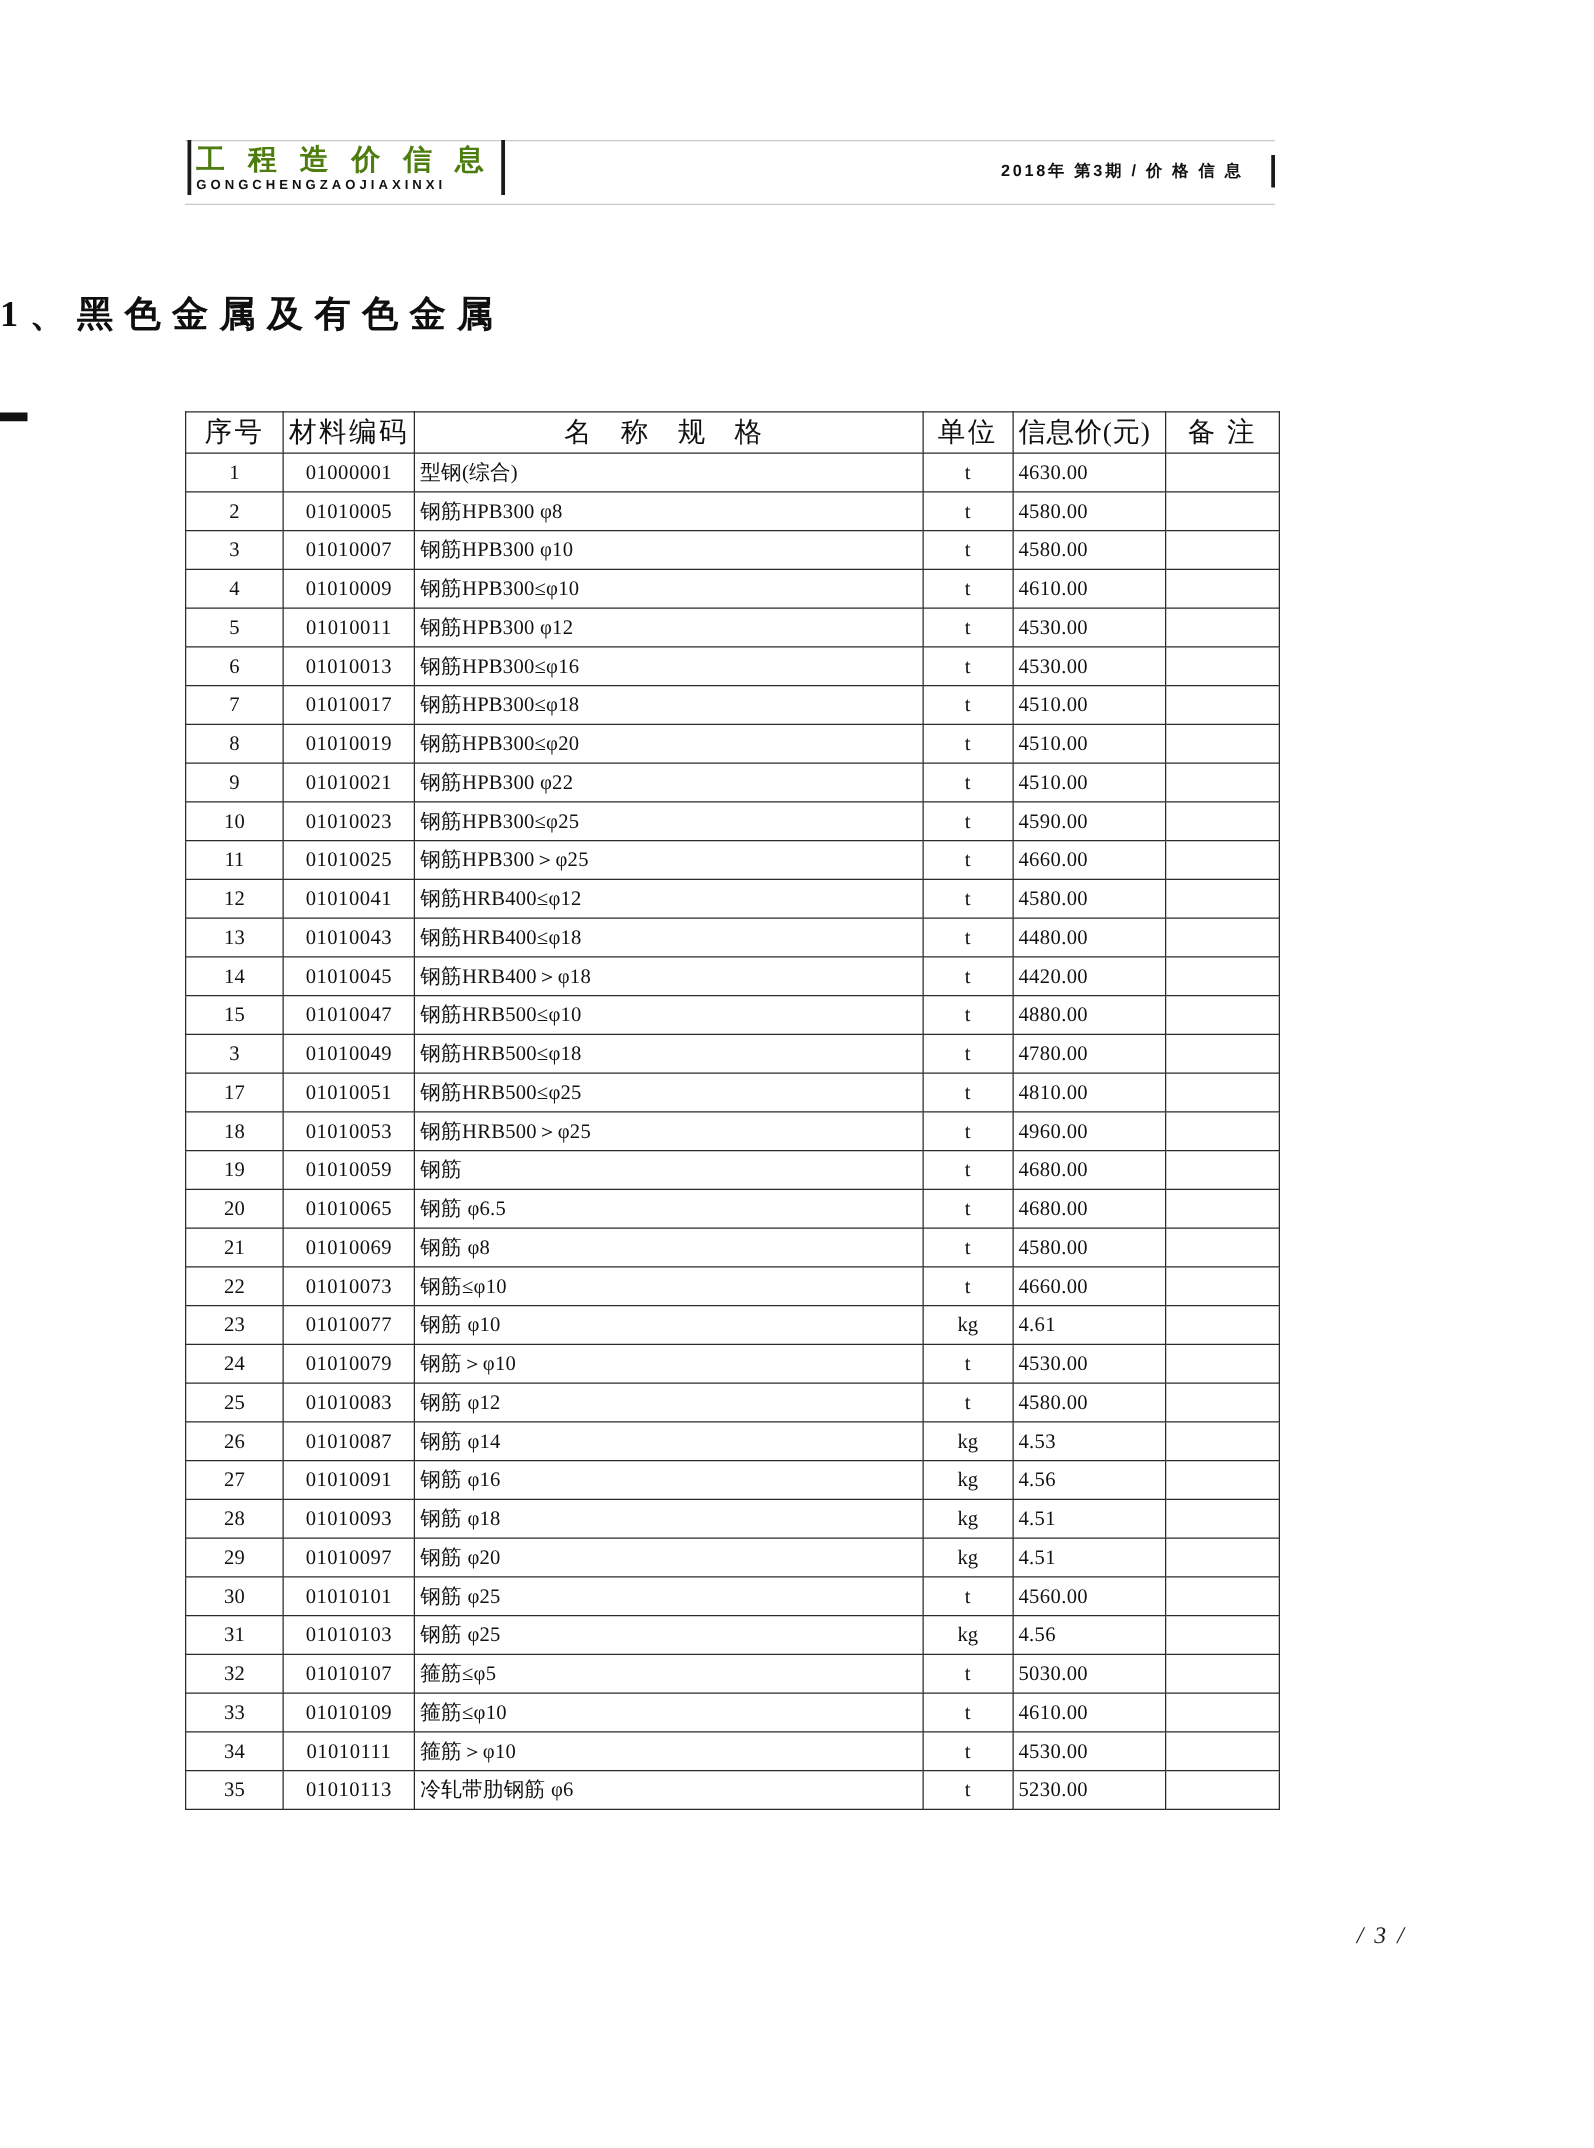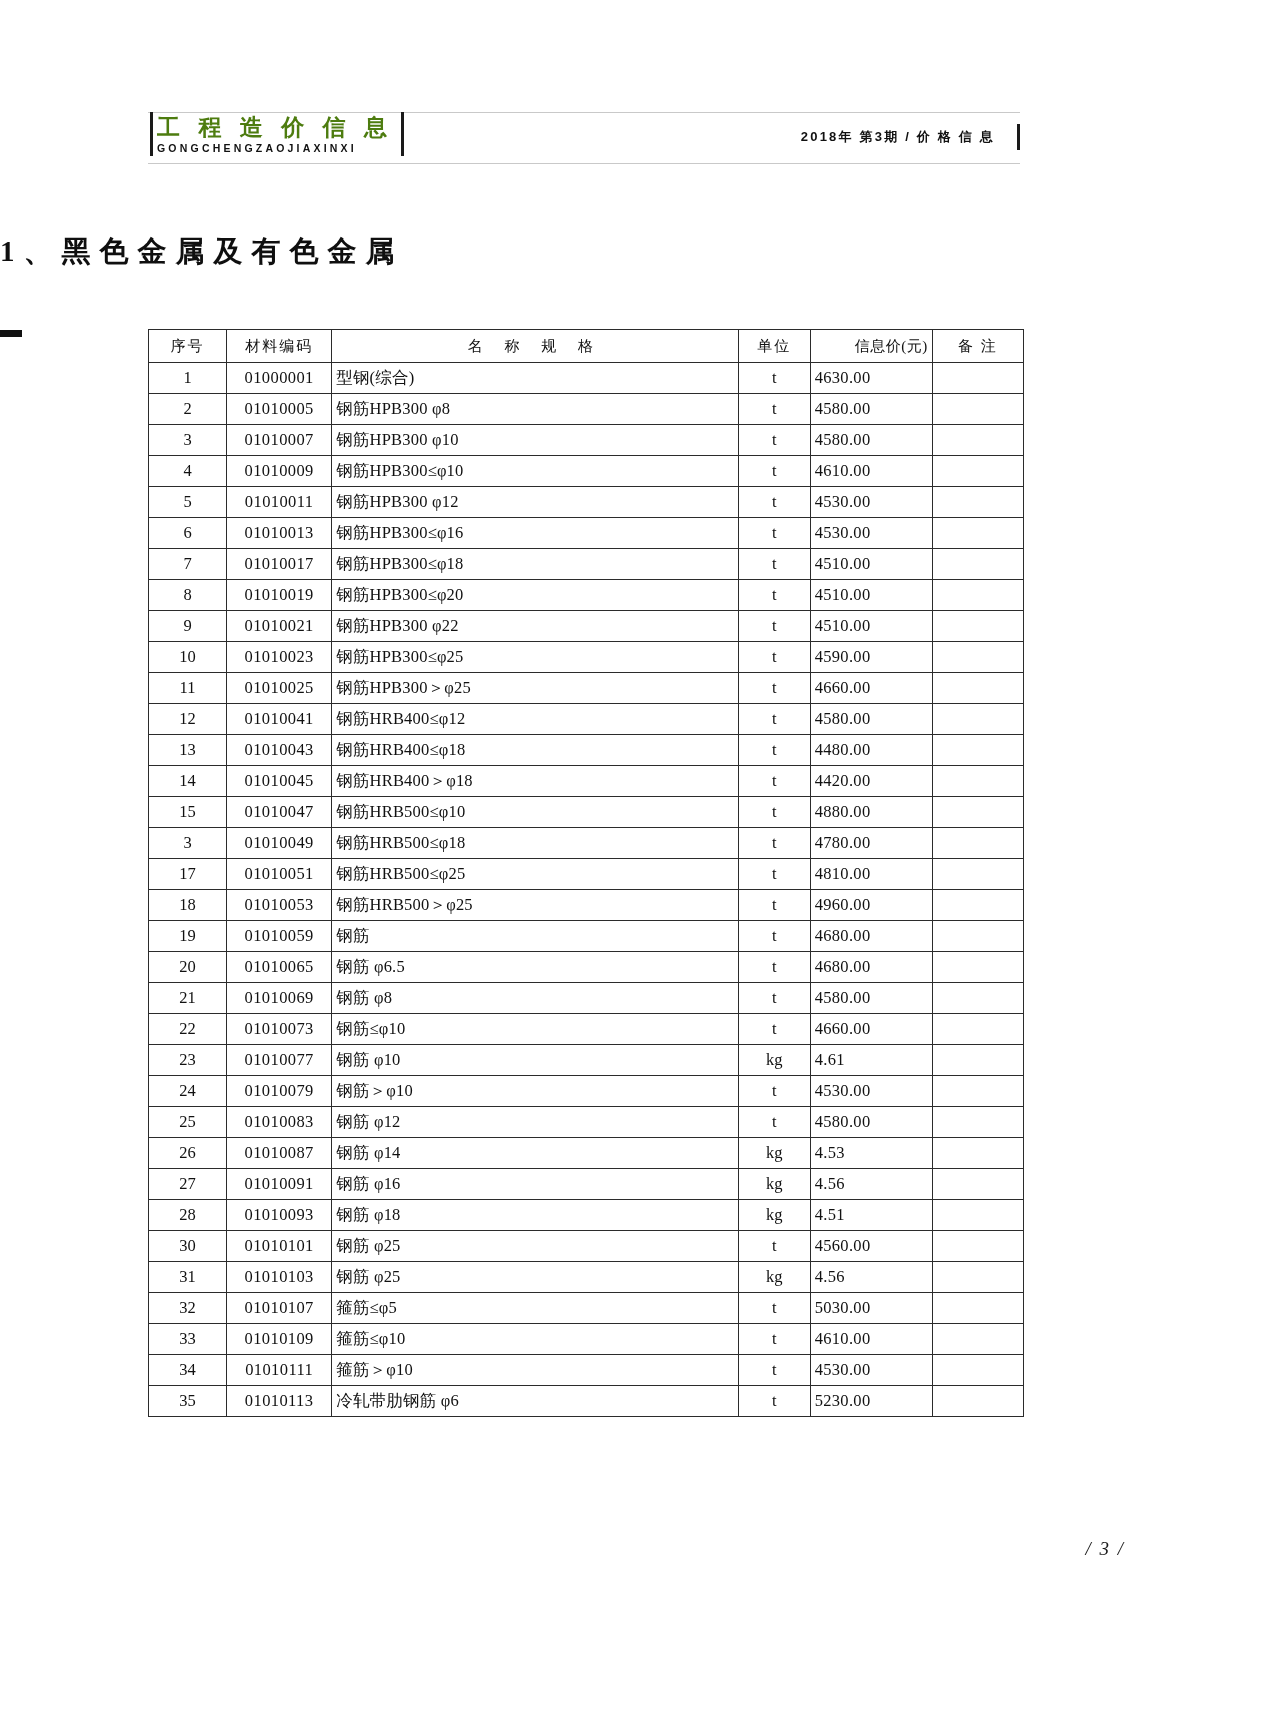--- a/index.html
+++ b/index.html
@@ -129,32 +129,32 @@
     height: 30px;
     padding: 0 4px;
     font-weight: normal;
     color: #111;
     vertical-align: middle;
     overflow: hidden;
     white-space: nowrap;
   }
   table.price thead th {
     height: 32px;
-    font-size: 15px;
+    font-size: 22px;
   }
   col.c-no    { width: 78px; }
   col.c-code  { width: 105px; }
   col.c-name  { width: 406px; }
   col.c-unit  { width: 72px; }
   col.c-price { width: 122px; }
   col.c-note  { width: 91px; }
 
   .th-no, .th-code, .th-unit, .th-note { text-align: center; letter-spacing: 2px; }
   .th-name { text-align: center; letter-spacing: 9px; }
-  .th-price { text-align: right; letter-spacing: 0.5px; }
+  .th-price { text-align: left; letter-spacing: 0.5px; }
 
   td.cell-no    { text-align: center; }
   td.cell-code  { text-align: center; letter-spacing: 0.4px; }
   td.cell-name  { text-align: left; padding-left: 7px; letter-spacing: 0.2px; }
   td.cell-unit  { text-align: center; }
   td.cell-price { padding-right: 14px; letter-spacing: 0.3px; }
   td.cell-note  { text-align: center; }
 
   
   .page-number {
@@ -428,20 +428,28 @@
           </tr>
           <tr>
             <td class="cell-no">28</td>
             <td class="cell-code">01010093</td>
             <td class="cell-name">钢筋 φ18</td>
             <td class="cell-unit">kg</td>
             <td class="cell-price">4.51</td>
             <td class="cell-note"></td>
           </tr>
           <tr>
+            <td class="cell-no">29</td>
+            <td class="cell-code">01010097</td>
+            <td class="cell-name">钢筋 φ20</td>
+            <td class="cell-unit">kg</td>
+            <td class="cell-price">4.51</td>
+            <td class="cell-note"></td>
+          </tr>
+          <tr>
             <td class="cell-no">30</td>
             <td class="cell-code">01010101</td>
             <td class="cell-name">钢筋 φ25</td>
             <td class="cell-unit">t</td>
             <td class="cell-price">4560.00</td>
             <td class="cell-note"></td>
           </tr>
           <tr>
             <td class="cell-no">31</td>
             <td class="cell-code">01010103</td>

